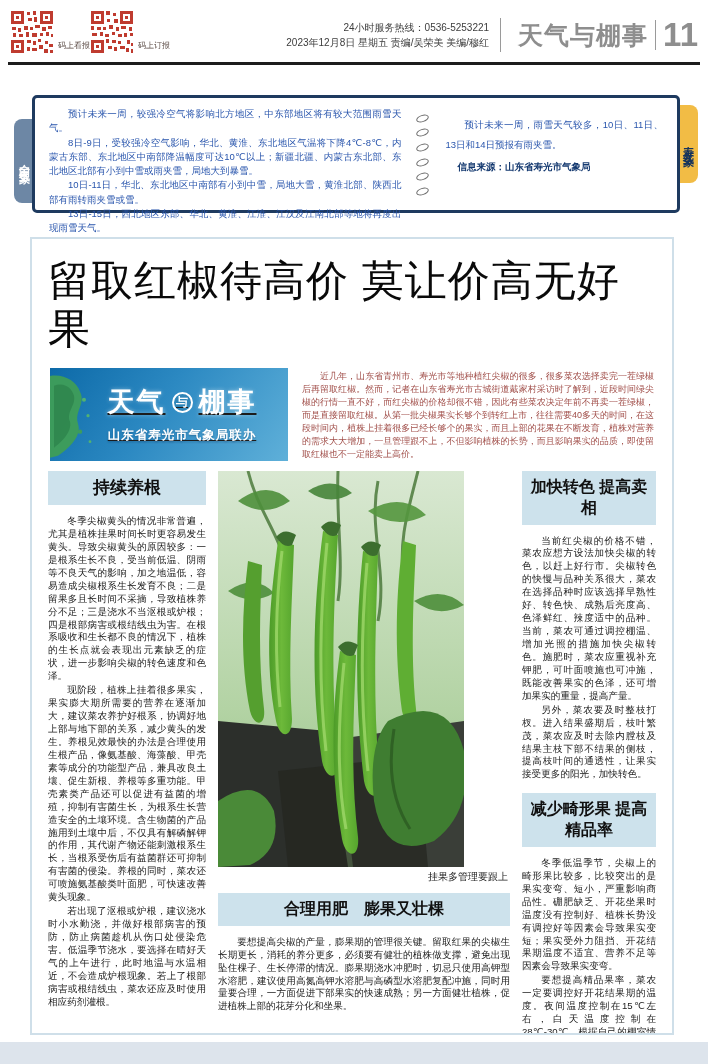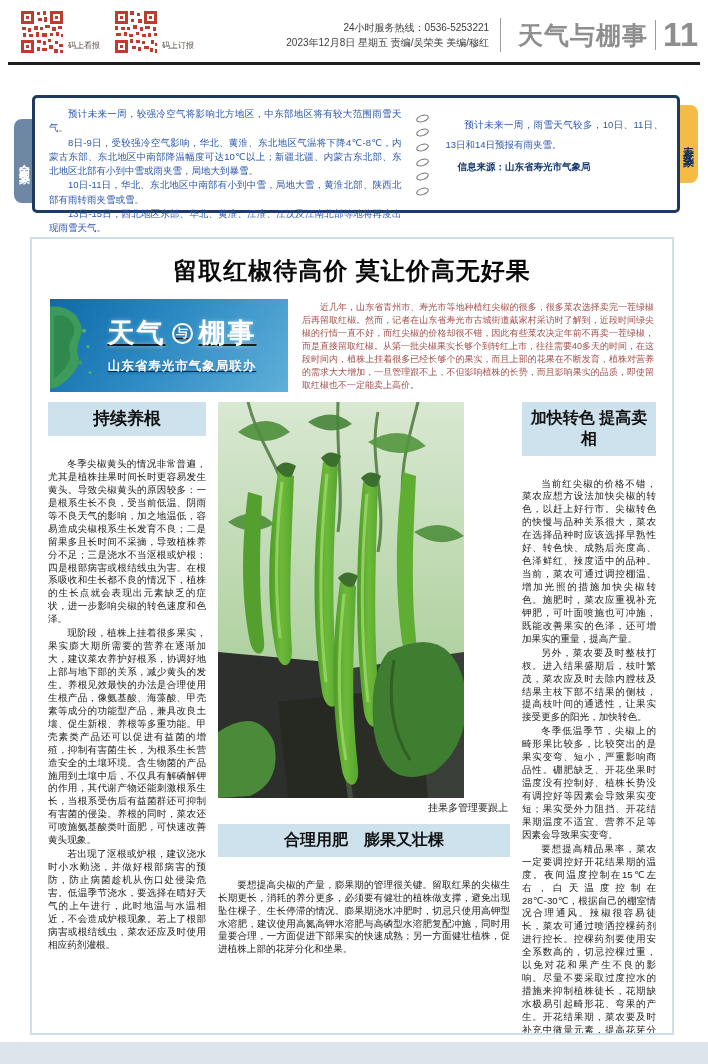--- a/index.html
+++ b/index.html
@@ -4,21 +4,21 @@
 <style>
   * { margin:0; padding:0; box-sizing:border-box; }
   html,body { width:708px; height:1064px; }
   body {
     position:relative; background:#ffffff; overflow:hidden;
     font-family:"Liberation Sans","DejaVu Sans",sans-serif; color:#1c1c1c;
   }
 
   
   .hdr { position:absolute; top:0; left:0; right:0; height:62px; }
-  .qr-group { position:absolute; top:10px; left:20px; display:flex; gap:14px; align-items:flex-start; }
+  .qr-group { position:absolute; top:10px; left:10px; display:flex; align-items:flex-start; }
   .qr-item { display:flex; align-items:flex-end; gap:4px; }
   .qr-svg { width:44px; height:44px; display:block; }
   .qr-label { font-size:8px; color:#5a4a44; padding-bottom:3px; white-space:nowrap; }
 
   .hdr-right { position:absolute; top:16px; right:10px; display:flex; align-items:center; }
   .hdr-info { text-align:right; font-size:10px; color:#3c3c3c; line-height:1.55; white-space:nowrap; }
   .hdr-sep { width:1px; height:34px; background:#9a9a9a; margin:0 9px 0 11px; }
   .mast { display:flex; align-items:center; color:#8e8e8e; font-weight:bold; }
   .mast-title { font-size:25px; letter-spacing:1px;margin-left:8px; }
   .mast-divider { width:1px; height:30px; background:#9a9a9a; margin:0 7px; }
@@ -40,21 +40,21 @@
   .wnat .wsource { text-align:right; padding-right:6px; }
   .spiral { width:26px; display:flex; flex-direction:column; justify-content:space-around; align-items:center; padding:4px 0; }
   .ring { width:13px; height:7px; border:1.6px solid #6f6f6f; border-radius:50%; transform:rotate(-18deg); }
   .wloc { flex:1; padding-left:10px; padding-top:8px; }
   .wloc p { line-height:2.1; }
   .wloc .wsource { margin-top:6px;margin-left:12px; }
 
   
   .panel { position:absolute; top:237px; left:30px; width:644px; height:798px;
            border:2px solid #cfdfe9; background:#fff; overflow:hidden; padding:14px 16px 10px; }
-  .headline { text-align:center; font-size:24px; font-weight:700; color:#0a0a0a;
+  .headline { font-size:42px; font-weight:400; color:#0a0a0a;
               letter-spacing:1px; line-height:1.15; margin-top:4px; }
 
   .intro { display:flex; gap:14px; margin:14px 2px 10px; align-items:stretch; }
   .logo-box { position:relative; width:238px; min-height:86px; overflow:hidden;
               background:linear-gradient(125deg,#0d6aa8 0%,#2c89c2 45%,#5fb0d9 100%);
               display:flex; flex-direction:column; justify-content:center; flex:0 0 auto;text-decoration:underline; }
   .logo-map { position:absolute; left:0; top:0; height:100%; width:66px; opacity:0.95; }
   .logo-title { display:flex; align-items:center; justify-content:center; gap:6px; margin-left:26px; }
   .logo-zi { font-size:27px; font-weight:900; color:#fff; letter-spacing:2px; text-shadow:0 0 4px rgba(255,255,255,.45); }
   .logo-yu { width:21px; height:21px; border-radius:50%; border:2px solid #fff; background:#2f85b8;
@@ -62,21 +62,21 @@
   .logo-sub { margin-left:26px; text-align:center; color:#fff; font-size:12.5px; font-weight:bold;
               letter-spacing:1px; margin-top:7px; text-shadow:0 1px 2px rgba(0,40,80,.4); }
   .lead { flex:1; color:#a14f4a; font-size:9px; line-height:1.45; text-align:justify; text-indent:2em; padding-top:2px; }
 
   .cols { display:flex; gap:12px; margin-top:4px; }
   .col-l { width:158px; flex:0 0 auto; }
   .col-m { width:292px; flex:0 0 auto; }
   .col-r { flex:1; }
 
   .sec-h { background:#cde2ec; text-align:center; font-weight:bold; color:#101010;
-           padding:6px 2px; font-size:16px; line-height:1.3; margin-bottom:22px; }
+           padding:6px 2px; font-size:16px; line-height:1.3; margin-bottom:10px; }
   .sec-h.two { font-size:17px; }
   .body-p { font-size:9.6px; line-height:1.35; text-align:justify; text-indent:2em; color:#1b1b1b; }
   .body-p + .body-p { margin-top:1px; }
 
   .photo-svg { width:246px; height:396px; display:block; }
   .caption { text-align:right; font-size:10px; color:#222; margin:3px 2px 9px; }
 
   .sec-gap { margin-top:12px; }
 
   .bottom-strip { position:absolute; left:0; right:0; bottom:0; height:22px; background:#dde4ec; }
@@ -308,20 +308,21 @@
       </svg>
       <div class="caption">挂果多管理要跟上</div>
       <div class="sec-h">合理用肥　膨果又壮棵</div>
       <p class="body-p">要想提高尖椒的产量，膨果期的管理很关键。留取红果的尖椒生长期更长，消耗的养分更多，必须要有健壮的植株做支撑，避免出现坠住棵子、生长停滞的情况。膨果期浇水冲肥时，切忌只使用高钾型水溶肥，建议使用高氮高钾水溶肥与高磷型水溶肥复配冲施，同时用量要合理，一方面促进下部果实的快速成熟；另一方面健壮植株，促进植株上部的花芽分化和坐果。</p>
     </div>
 
     <div class="col-r">
       <div class="sec-h">加快转色  提高卖相</div>
       <p class="body-p">当前红尖椒的价格不错，菜农应想方设法加快尖椒的转色，以赶上好行市。尖椒转色的快慢与品种关系很大，菜农在选择品种时应该选择早熟性好、转色快、成熟后亮度高、色泽鲜红、辣度适中的品种。当前，菜农可通过调控棚温、增加光照的措施加快尖椒转色。施肥时，菜农应重视补充钾肥，可叶面喷施也可冲施，既能改善果实的色泽，还可增加果实的重量，提高产量。</p>
       <p class="body-p">另外，菜农要及时整枝打杈。进入结果盛期后，枝叶繁茂，菜农应及时去除内膛枝及结果主枝下部不结果的侧枝，提高枝叶间的通透性，让果实接受更多的阳光，加快转色。</p>
+      <div class="sec-h sec-gap">减少畸形果  提高精品率</div>
       <p class="body-p">冬季低温季节，尖椒上的畸形果比较多，比较突出的是果实变弯、短小，严重影响商品性。硼肥缺乏、开花坐果时温度没有控制好、植株长势没有调控好等因素会导致果实变短；果实受外力阻挡、开花结果期温度不适宜、营养不足等因素会导致果实变弯。</p>
       <p class="body-p">要想提高精品果率，菜农一定要调控好开花结果期的温度。夜间温度控制在15℃左右，白天温度控制在28℃-30℃，根据自己的棚室情况合理通风。辣椒很容易徒长，菜农可通过喷洒控棵药剂进行控长。控棵药剂要使用安全系数高的，切忌控棵过重，以免对花和果产生不良的影响。尽量不要采取过度控水的措施来抑制植株徒长，花期缺水极易引起畸形花、弯果的产生。开花结果期，菜农要及时补充中微量元素，提高花芽分化的质量。一般来说，钙、镁、硼、铁、锌等对花芽分化有很大影响，菜农可及时喷洒硫酸锌、磷酸二氢钾、钙肥或复合中微量元素促花肥，减少畸形花、花小、花少等问题。若遇连阴雨天气，菜农可提前冲施单硅酸，促进花芽分化，改善坐果情况。如果枝杈阻挡了果实的生长，菜农还应及时将果实移开，让其垂直生长，避免果实变弯。</p>
 
     </div>
   </div>
 </div>
 
 <div class="bottom-strip"></div>
 
 </body></html>

